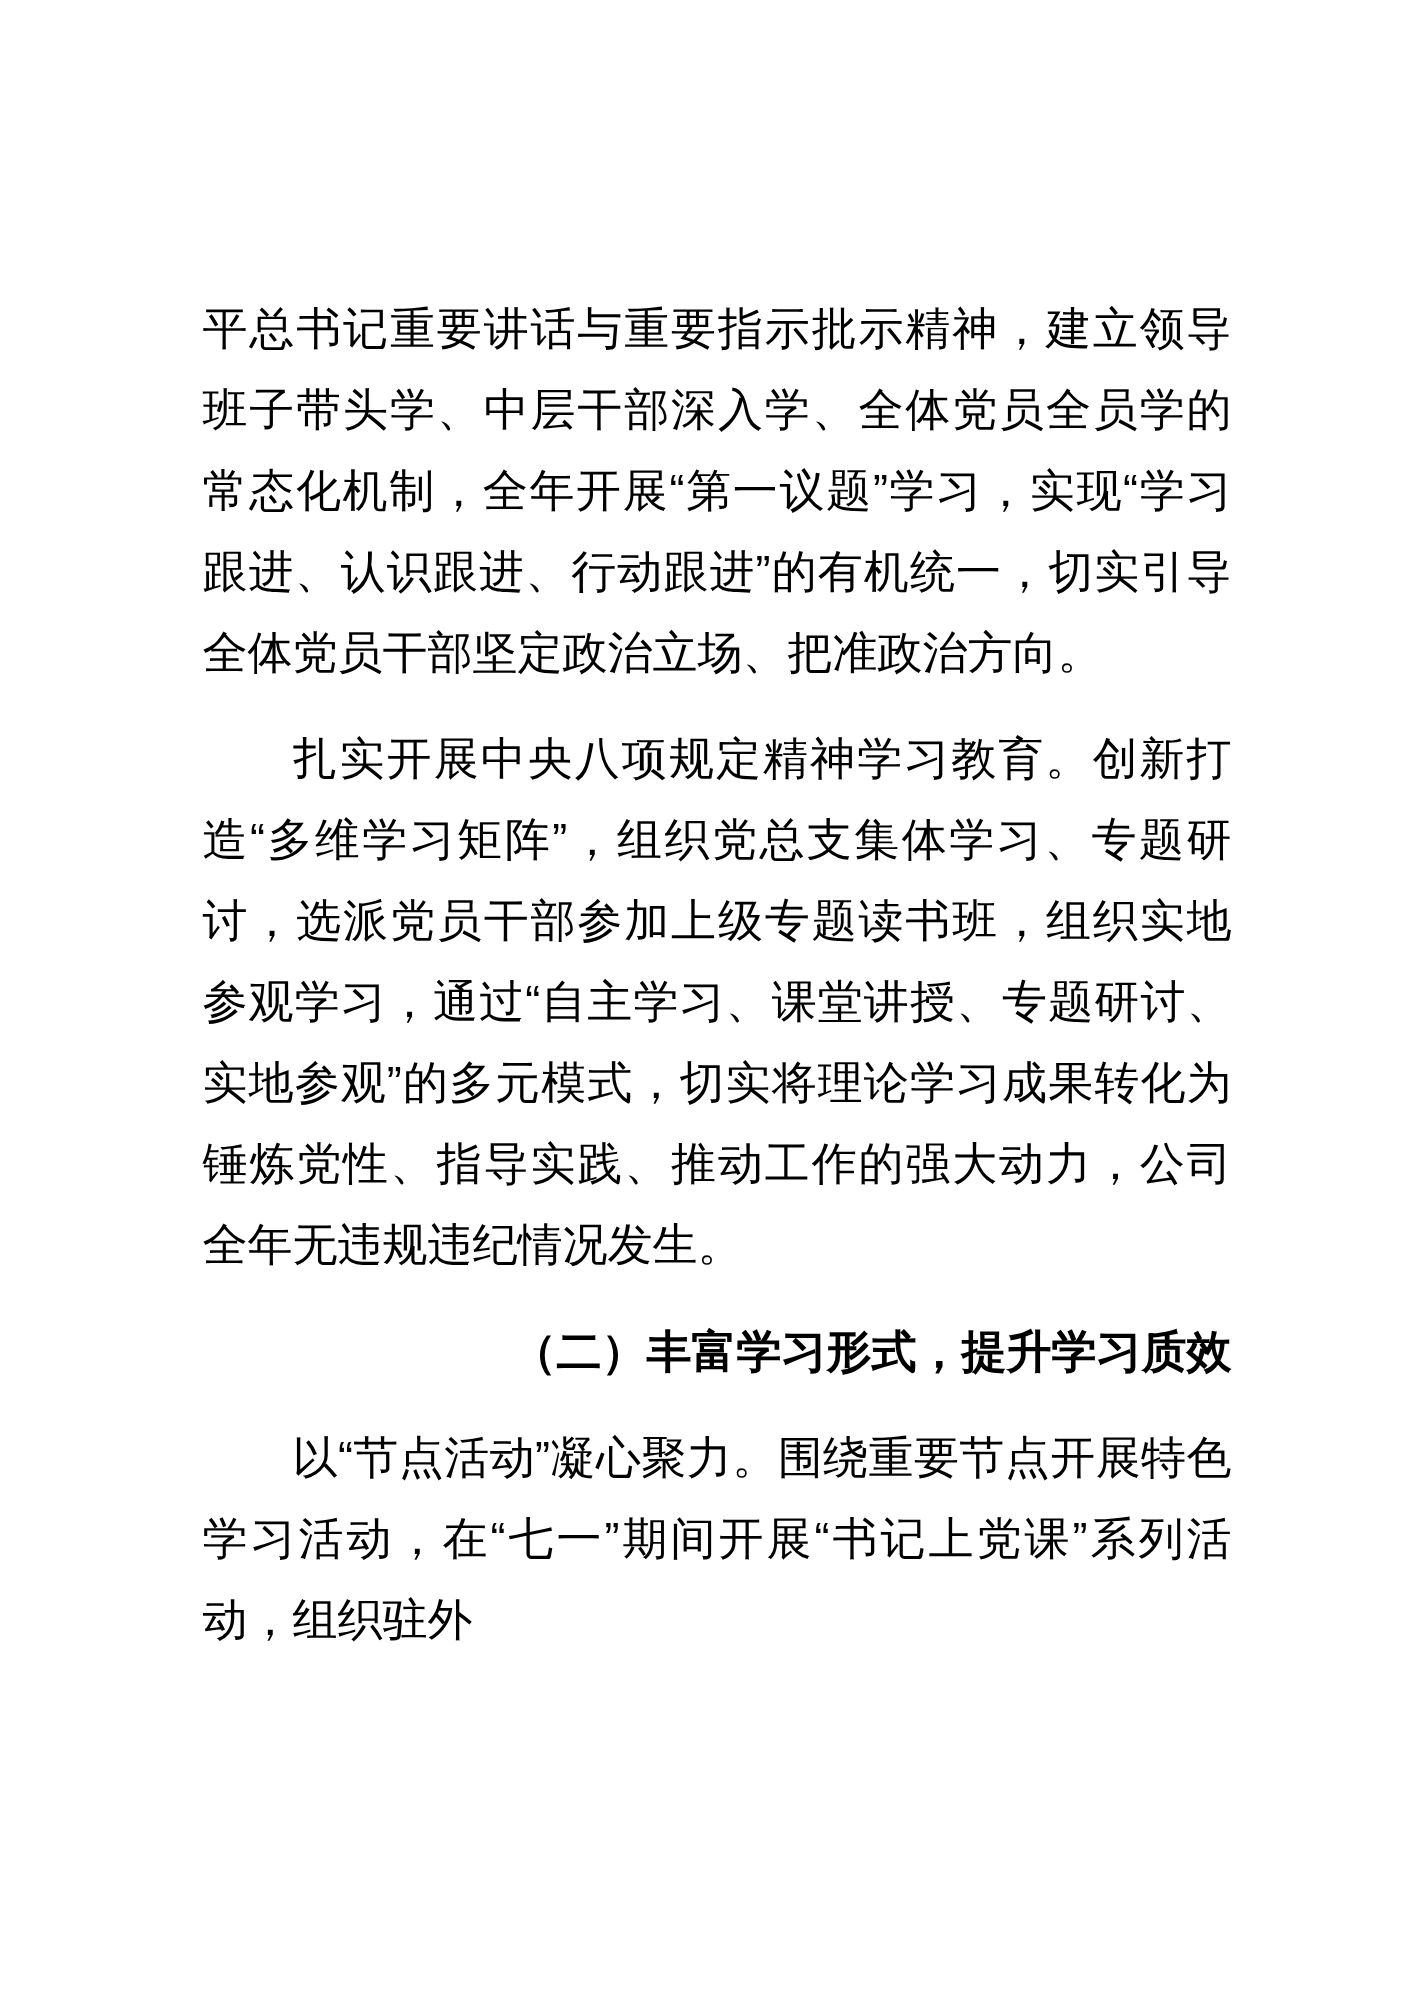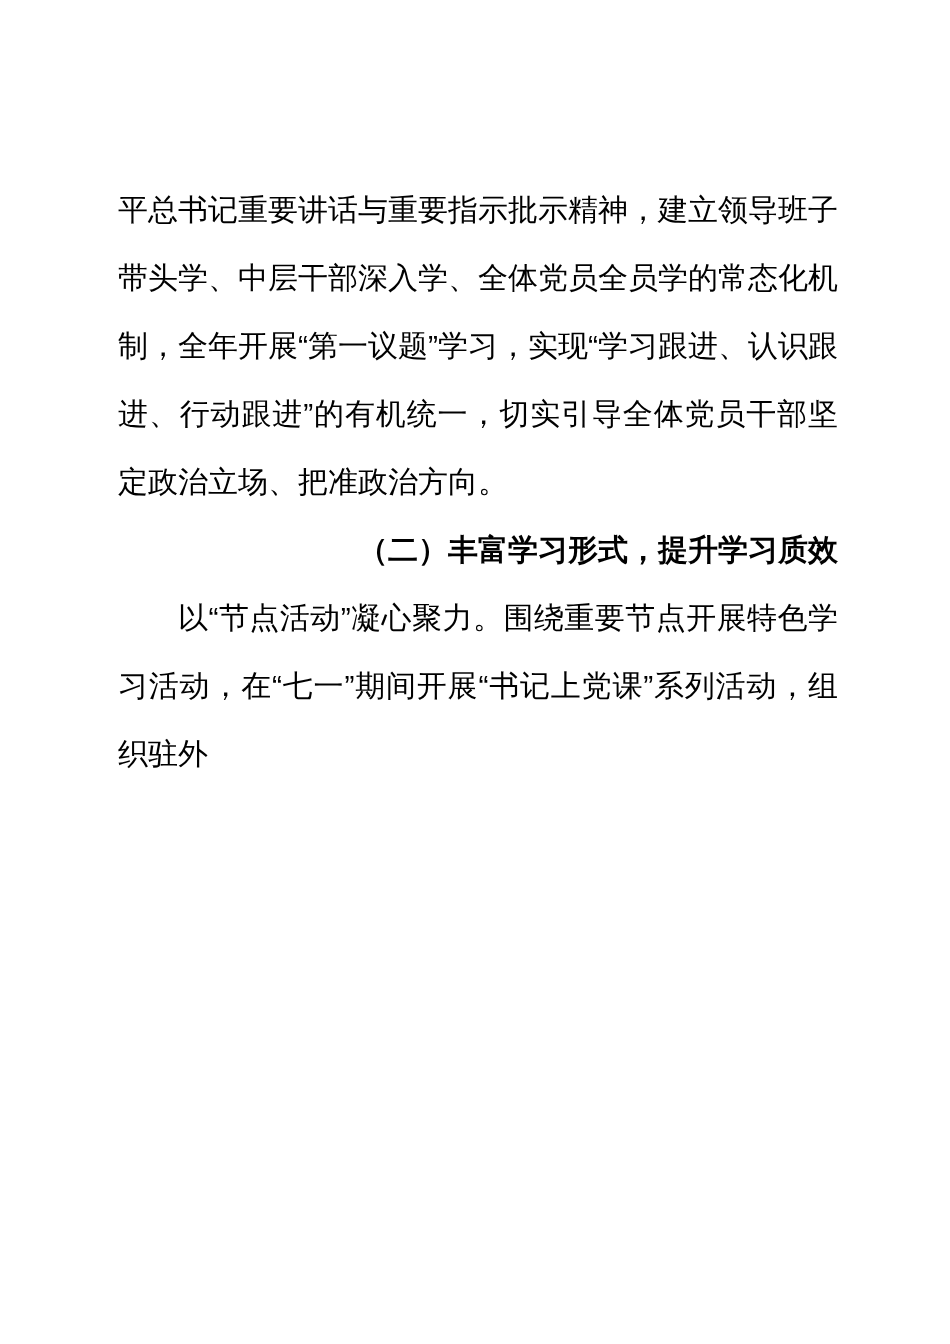--- a/index.html
+++ b/index.html
@@ -26,24 +26,24 @@
   }
 
   .doc-body {
     position: absolute;
     left: 118px;
     top: 176px;
     width: 720px;
   }
 
   .para {
-    margin: 0;
+    margin: 17px;
     color: #000000;
     font-size: 30px;
-    line-height: 68px;
+    line-height: 54px;
     text-align: justify;
     text-justify: inter-ideograph;
     text-indent: 0;
     letter-spacing: 0px;
     font-weight: normal;
     white-space: normal;
     word-break: break-all;
   }
 
   .para.indent {
@@ -62,20 +62,21 @@
   }
 </style>
 </head>
 <body>
 
 <div class="page">
   <div class="doc-body">
 
     <p class="para cont">平总书记重要讲话与重要指示批示精神，建立领导班子带头学、中层干部深入学、全体党员全员学的常态化机制，全年开展“第一议题”学习，实现“学习跟进、认识跟进、行动跟进”的有机统一，切实引导全体党员干部坚定政治立场、把准政治方向。</p>
 
+    <p class="para indent">扎实开展中央八项规定精神学习教育。创新打造“多维学习矩阵”，组织党总支集体学习、专题研讨，选派党员干部参加上级专题读书班，组织实地参观学习，通过“自主学习、课堂讲授、专题研讨、实地参观”的多元模式，切实将理论学习成果转化为锤炼党性、指导实践、推动工作的强大动力，公司全年无违规违纪情况发生。</p>
 
     <p class="para heading">（二）丰富学习形式，提升学习质效</p>
 
 
     <p class="para indent">以“节点活动”凝心聚力。围绕重要节点开展特色学习活动，在“七一”期间开展“书记上党课”系列活动，组织驻外</p>
 
   </div>
 </div>
 
 </body></html>

